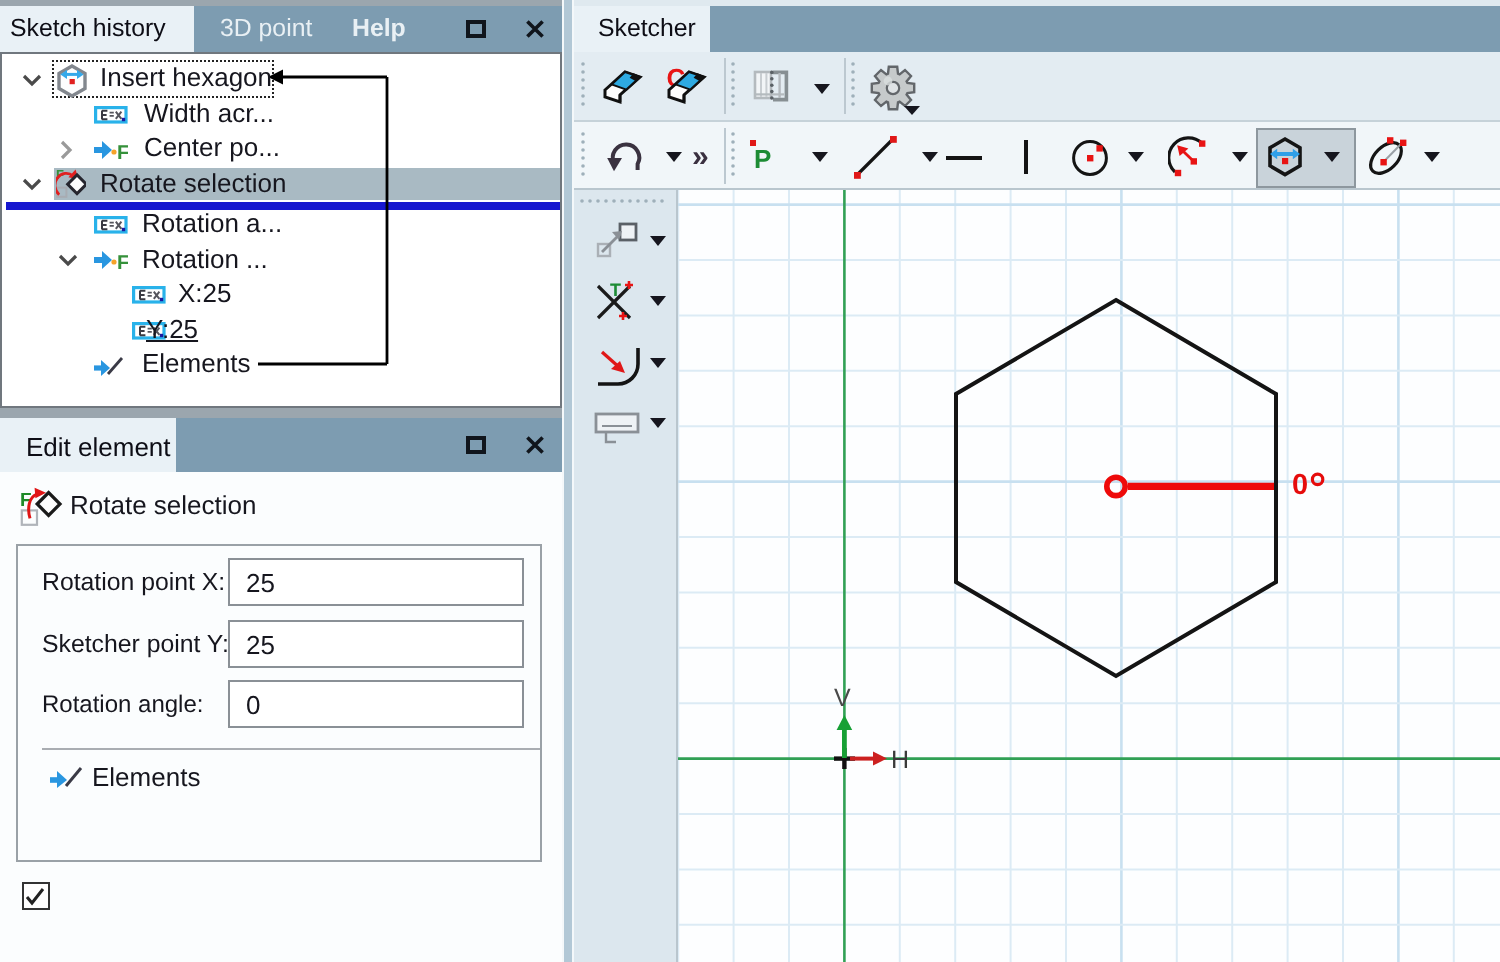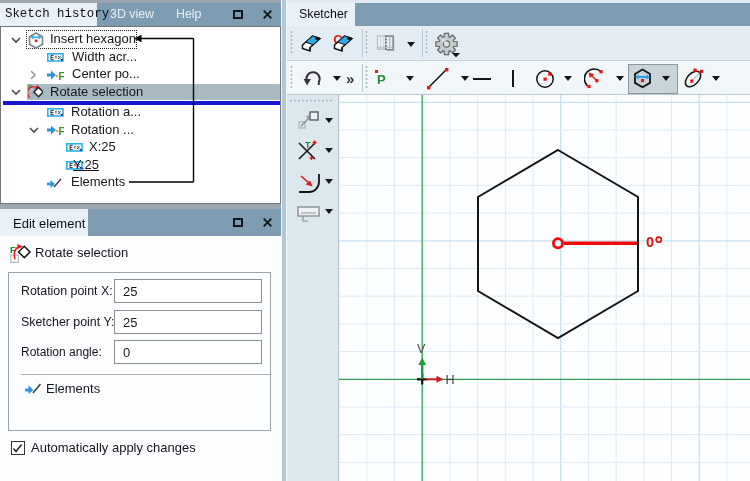--- a/index.html
+++ b/index.html
@@ -6,23 +6,23 @@
 body { font-family:"Liberation Sans", sans-serif; font-size:13px; color:#16161e; background:#fff; position:relative; }
 .abs { position:absolute; }
 svg { display:block; }
 </style></head>
 <body>
 
 <div class="abs" style="left:0;top:0;width:282px;height:204px;">
   <div class="abs" style="left:0;top:0;width:282px;height:3px;background:#9ba6ae;"></div>
   <div class="abs" style="left:0;top:3px;width:281px;height:23px;background:#7d9cb1;"></div>
   <div class="abs" style="left:0;top:3px;width:97px;height:23px;background:#e9f1f6;"></div>
-  <div class="abs" style="left:5px;top:7px;color:#0d0d15;font-size:12.4px;font-family:Liberation Mono, monospace;">Sketch history</div>
-  <div class="abs" style="left:110px;top:7px;color:#e9f0f4;font-size:12.4px;">3D view</div>
-  <div class="abs" style="left:176px;top:7px;color:#e9f0f4;font-size:12.4px;">Help</div>
+  <div class="abs" style="left:5px;top:7px;color:#0d0d15;font-size:12.4px;">Sketch history</div>
+  <div class="abs" style="left:110px;top:7px;color:#e9f0f4;font-size:12.4px;">3D point</div>
+  <div class="abs" style="left:176px;top:7px;color:#e9f0f4;font-size:12.4px;font-weight:bold;">Help</div>
   <div class="abs" style="left:233px;top:10px;width:10px;height:9px;border:2px solid #10151c;"></div>
   <svg class="abs" style="left:263px;top:10px;" width="9" height="9">
       <path d="M0.7,0.7 L8.3,8.3 M8.3,0.7 L0.7,8.3" stroke="#10151c" stroke-width="1.8"></path>
     </svg>
 
   <div class="abs" style="left:0;top:26px;width:281px;height:178px;background:#fff;border:1px solid #70777e;overflow:hidden;padding-left:20px;">
 
     <div class="abs" style="left:26px;top:57px;width:253px;height:15.5px;background:#a9bac3;"></div>
 
     <div class="abs" style="left:2px;top:74px;width:277px;height:3.6px;background:#1717cf;"></div>
@@ -158,21 +158,20 @@
         <polygon points="3.5,3.5 3.5,12 8.5,8" fill="#2996e0"></polygon>
         <line x1="8" y1="11" x2="15.5" y2="2" stroke="#3a3a46" stroke-width="1.5"></line>
       </svg>
     <div class="abs" style="left:46px;top:145px;">Elements</div>
 
     <div class="abs" style="left:11px;top:205px;width:14px;height:14px;border:1.5px solid #333;background:#fff;">
       <svg width="11" height="11" style="position:absolute;left:0px;top:1px;">
           <polyline points="1.5,5.5 4,8.5 9.5,1.5" fill="none" stroke="#222" stroke-width="1.5"></polyline>
         </svg>
     </div>
-    <div class="abs" style="left:31px;top:204px;">Automatically apply changes</div>
   </div>
 </div>
 
 <div class="abs" style="left:281px;top:0;width:1px;height:481px;background:#f4f8fa;"></div>
 <div class="abs" style="left:282px;top:0;width:4px;height:481px;background:#b2c8d6;"></div>
 <div class="abs" style="left:286px;top:0;width:1px;height:481px;background:#f4f8fa;"></div>
 
 <div class="abs" style="left:287px;top:0;width:463px;height:481px;background:#0f766e;">
   <div class="abs" style="left:0;top:0;width:463px;height:3px;background:#dfe9ef;"></div>
   <div class="abs" style="left:68px;top:3px;width:395px;height:23px;background:#7d9cb1;"></div>

